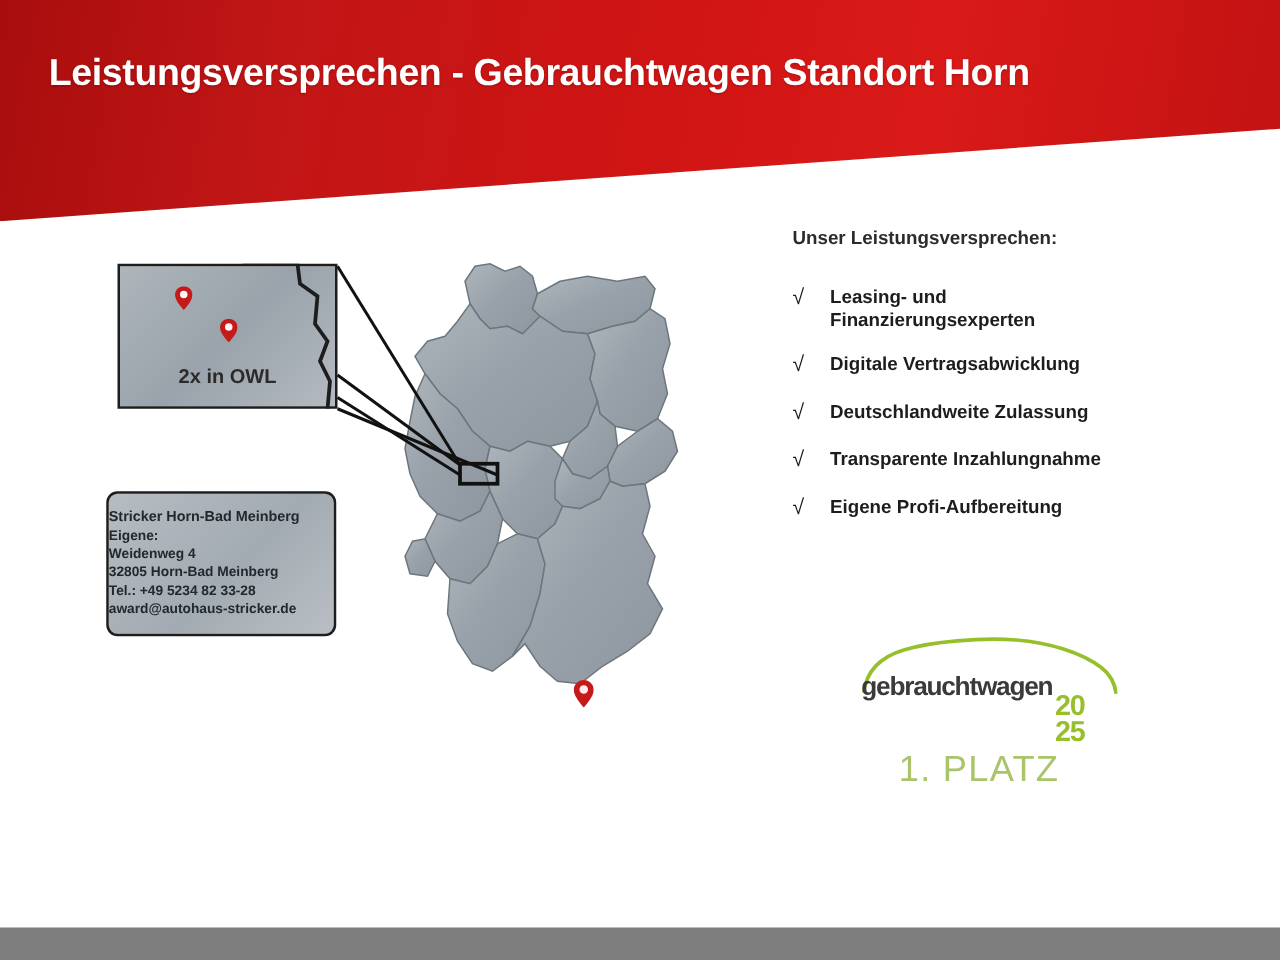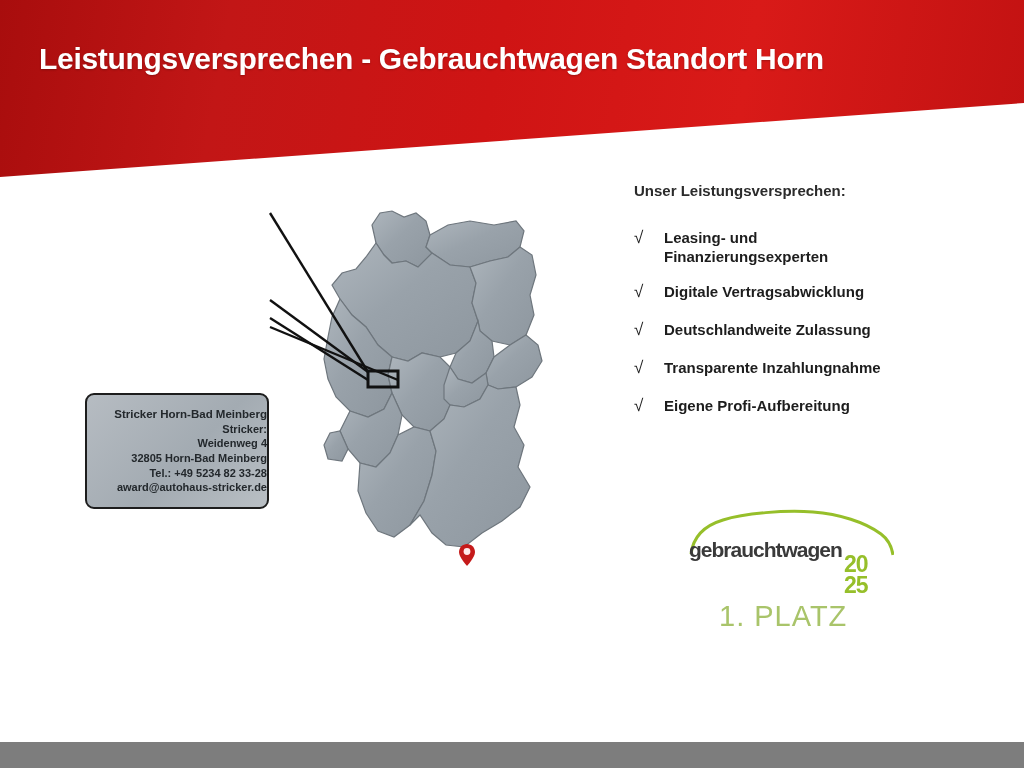--- a/index.html
+++ b/index.html
@@ -81,21 +81,21 @@
     font-size:16px;font-weight:bold;color:#2b2b2b;
   }
   .inset-pin{position:absolute;width:14px;height:19px;}
   .callout-svg{position:absolute;left:0;top:0;width:1024px;height:768px;pointer-events:none;}
 
   
   .contact{
     position:absolute;left:85px;top:393px;width:184px;height:116px;
     background:linear-gradient(135deg,#b6bcc2 0%,#a3abb2 55%,#b9bfc4 100%);
     border:2px solid #1d1d1d;border-radius:9px;box-sizing:border-box;
-    display:flex;flex-direction:column;align-items:flex-end;justify-content:center;
+    display:flex;flex-direction:column;align-items:flex-start;justify-content:center;
   }
   .contact-line{
     font-size:11px;font-weight:bold;color:#23282c;line-height:14.6px;
     white-space:nowrap;text-align:center;
   }
   .contact-line.first{font-size:11.5px;}
 
   
   .footer-logos{position:absolute;left:0;top:655px;width:1024px;height:85px;}
 
@@ -162,24 +162,38 @@
     </svg>
   </div>
 
   <svg class="callout-svg" viewBox="0 0 1024 768">
     <line x1="270" y1="213" x2="368" y2="372" stroke="#111" stroke-width="2.4"></line>
     <line x1="270" y1="300" x2="368" y2="372" stroke="#111" stroke-width="2.4"></line>
     <line x1="270" y1="318" x2="368" y2="380" stroke="#111" stroke-width="2.4"></line>
     <line x1="270" y1="327" x2="398" y2="380" stroke="#111" stroke-width="2.4"></line>
   </svg>
 
+  <div class="inset">
+    <svg style="position:absolute;left:98px;top:-2px;width:78px;height:116px" viewBox="0 0 78 116">
+      <path d="M0 0 L44 0 L46 16 L60 26 L58 48 L68 62 L62 78 L70 94 L68 116" fill="none" stroke="#1d1d1d" stroke-width="3"></path>
+    </svg>
+    <svg class="inset-pin" style="left:44px;top:16px" viewBox="0 0 14 19">
+      <path d="M7 0 C3.1 0 0 3.1 0 7 C0 11.8 7 19 7 19 C7 19 14 11.8 14 7 C14 3.1 10.9 0 7 0 Z" fill="#c51a1a"></path>
+      <circle cx="7" cy="6.6" r="3" fill="#fff3f3"></circle>
+    </svg>
+    <svg class="inset-pin" style="left:80px;top:42px" viewBox="0 0 14 19">
+      <path d="M7 0 C3.1 0 0 3.1 0 7 C0 11.8 7 19 7 19 C7 19 14 11.8 14 7 C14 3.1 10.9 0 7 0 Z" fill="#c51a1a"></path>
+      <circle cx="7" cy="6.6" r="3" fill="#fff3f3"></circle>
+    </svg>
+    <div class="inset-owl">2x in OWL</div>
+  </div>
 
   <div class="contact">
     <div class="contact-line first">Stricker Horn-Bad Meinberg</div>
-    <div class="contact-line">Stricker:</div>
+    <div class="contact-line">Eigene:</div>
     <div class="contact-line">Weidenweg 4</div>
     <div class="contact-line">32805 Horn-Bad Meinberg</div>
     <div class="contact-line">Tel.: +49 5234 82 33-28</div>
     <div class="contact-line">award@autohaus-stricker.de</div>
   </div>
 
   <div class="promise-head">Unser Leistungsversprechen:</div>
   <div class="promise-list">
     <div class="promise-item two-line">
       <span class="check">√</span>

